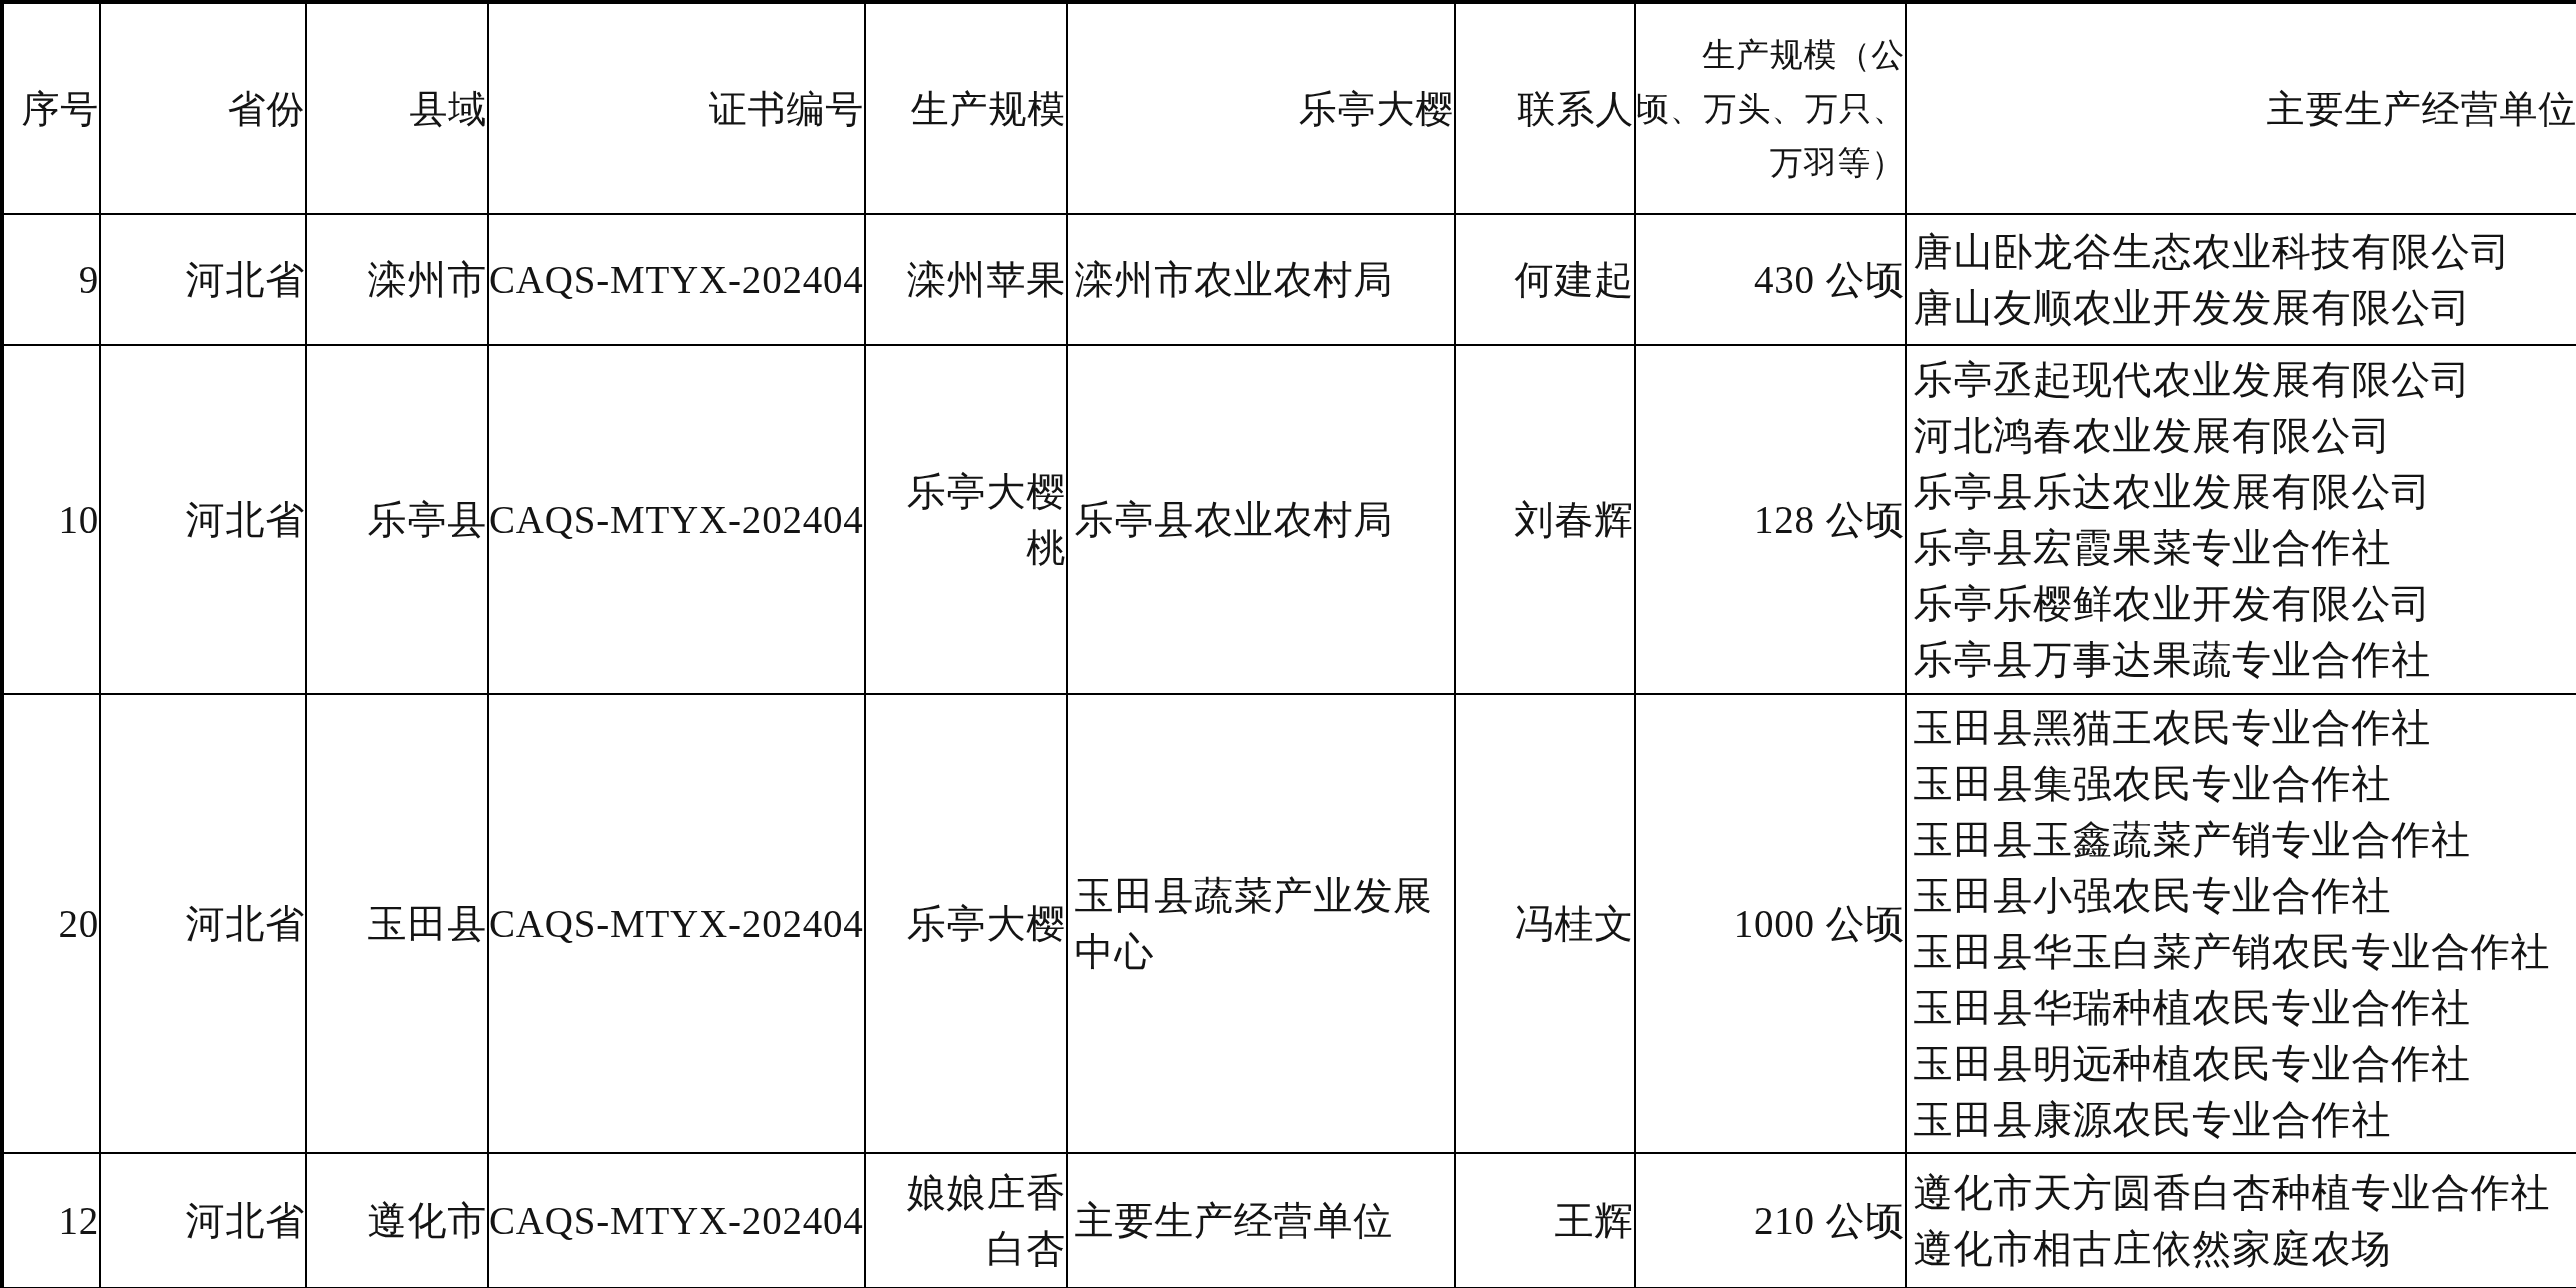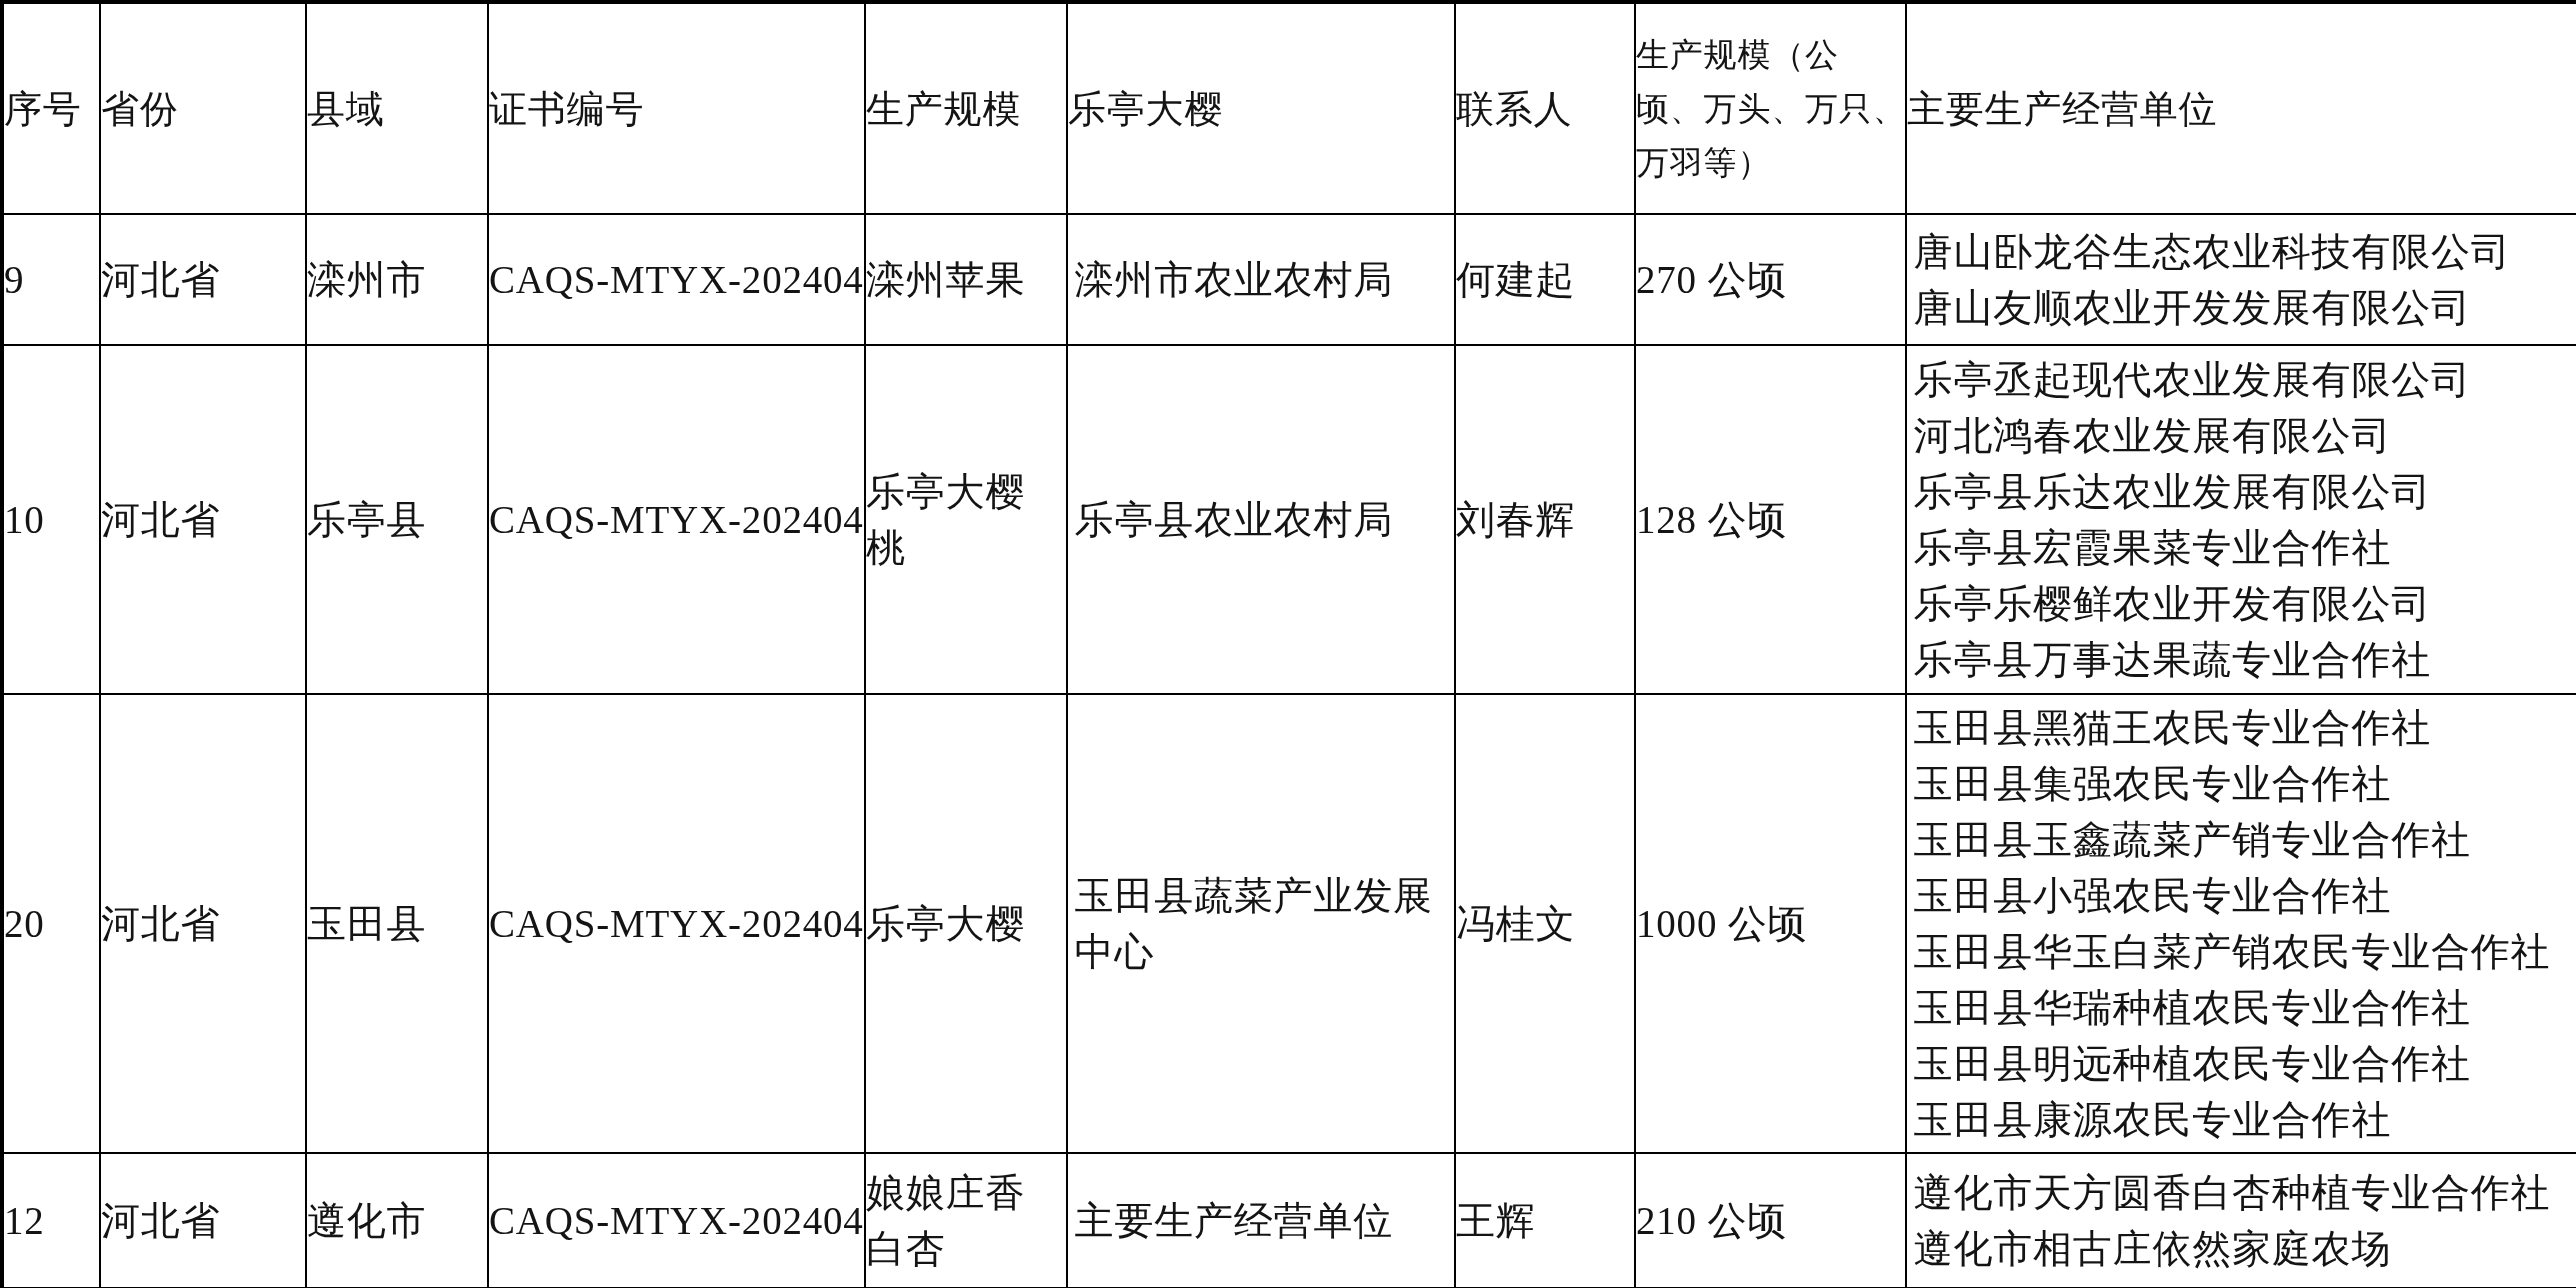--- a/index.html
+++ b/index.html
@@ -17,21 +17,21 @@
     border-collapse:collapse;
     table-layout:fixed;
     border:4.1px solid #000;
   }
   th,td{
     border:2.5px solid #000;
     font-weight:normal;
     font-size:38px;
     letter-spacing:0.8px;
     line-height:56px;
-    text-align:left;
+    text-align:right;
     vertical-align:middle;
     white-space:pre;
     overflow:hidden;
     padding:0;
   }
   td{font-size:39px;}
   th.scale-h{font-size:33px;line-height:54px;}
   td.left{text-align:left;padding-left:6.6px;padding-right:3.3px;}
   td.cert{font-size:39px;}
   tr.hdr{height:212px;}
@@ -73,21 +73,21 @@
     </thead>
     <tbody>
       <tr class="r9">
         <td>9</td>
         <td>河北省</td>
         <td>滦州市</td>
         <td class="cert">CAQS-MTYX-20240417</td>
         <td>滦州苹果</td>
         <td class="left">滦州市农业农村局</td>
         <td>何建起</td>
-        <td>270 公顷</td>
+        <td>430 公顷</td>
         <td class="left">唐山卧龙谷生态农业科技有限公司
 唐山友顺农业开发发展有限公司</td>
       </tr>
       <tr class="r10">
         <td>10</td>
         <td>河北省</td>
         <td>乐亭县</td>
         <td class="cert">CAQS-MTYX-20240418</td>
         <td>乐亭大樱
 桃</td>

